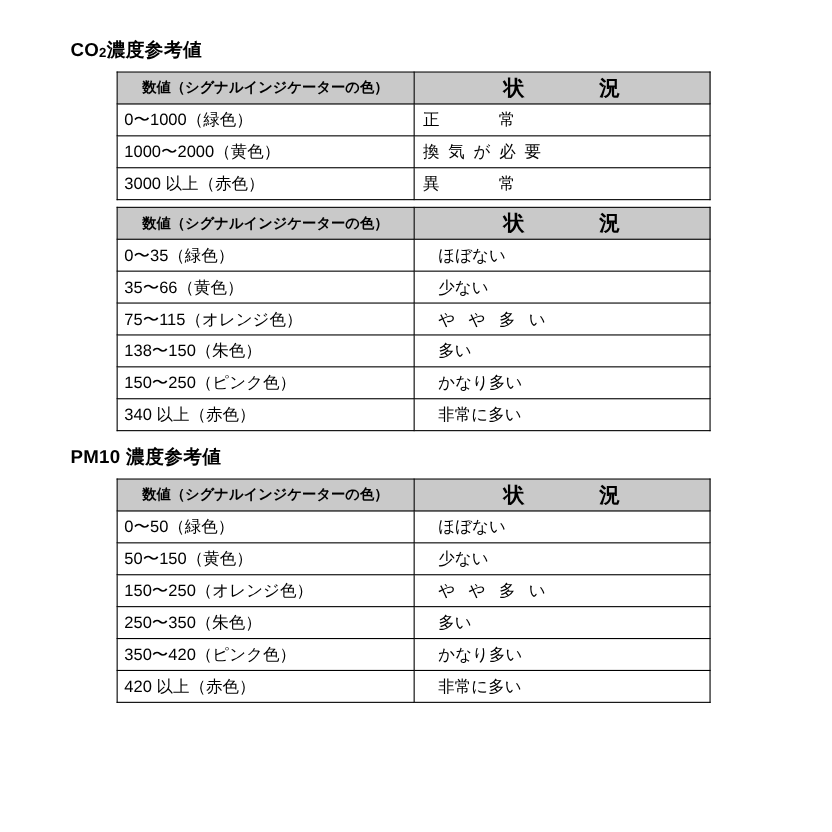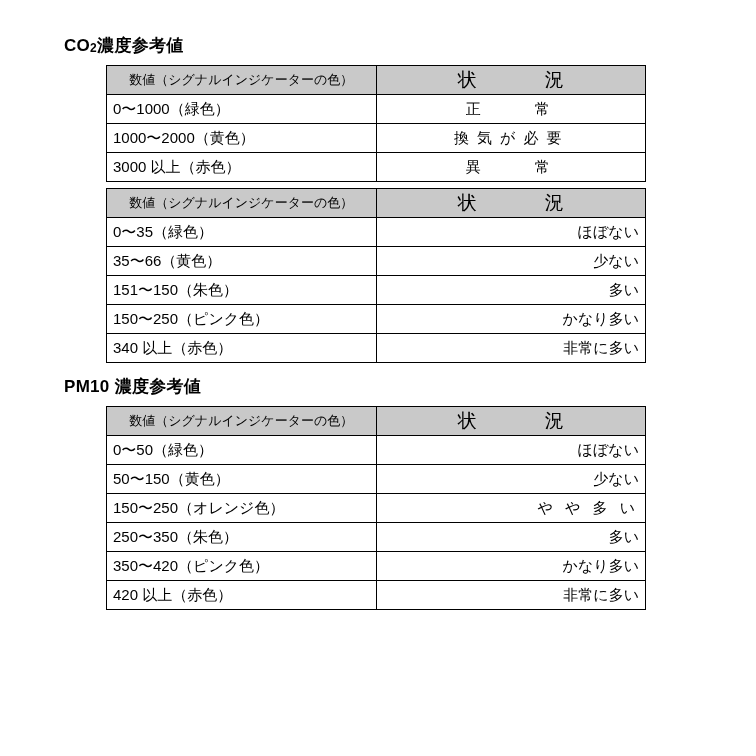--- a/index.html
+++ b/index.html
@@ -45,41 +45,41 @@
   table.ref-table td {
     border: 1px solid #000000;
     height: 29px;
     font-size: 15px;
     color: #000000;
     padding: 0 6px;
     box-sizing: border-box;
   }
   table.ref-table thead th {
     background: #c9c9c9;
-    font-weight: normal;
+    font-weight: bold;
     font-size: 13px;
     text-align: center;
   }
   table.ref-table thead th.col-status {
     letter-spacing: 10px;
     text-indent: 10px;
     font-size: 19px;
   }
   table.ref-table td.value {
     text-align: left;
     width: 280px;
     font-size: 15px;
   }
   table.ref-table td.status {
-    text-align: right;
+    text-align: left;
     padding-left: 22px;
     font-size: 15px;
   }
   table.ref-table td.status.centered {
-    text-align: center;
+    text-align: left;
     padding-left: 0;
     letter-spacing: 8px;
     text-indent: 8px;
   }
   table.ref-table td.status.spaced {
     letter-spacing: 4px;
   }
   .title-co2 { margin-top: 4px; }
   .title-pm25 { margin-top: 12px; }
   .title-pm10 { margin-top: 12px; }
@@ -126,21 +126,25 @@
       <tbody>
         <tr>
           <td class="value">0〜35（緑色）</td>
           <td class="status">ほぼない</td>
         </tr>
         <tr>
           <td class="value">35〜66（黄色）</td>
           <td class="status">少ない</td>
         </tr>
         <tr>
-          <td class="value">151〜150（朱色）</td>
+          <td class="value">75〜115（オレンジ色）</td>
+          <td class="status spaced">や や 多 い</td>
+        </tr>
+        <tr>
+          <td class="value">138〜150（朱色）</td>
           <td class="status">多い</td>
         </tr>
         <tr>
           <td class="value">150〜250（ピンク色）</td>
           <td class="status">かなり多い</td>
         </tr>
         <tr>
           <td class="value">340 以上（赤色）</td>
           <td class="status">非常に多い</td>
         </tr>

